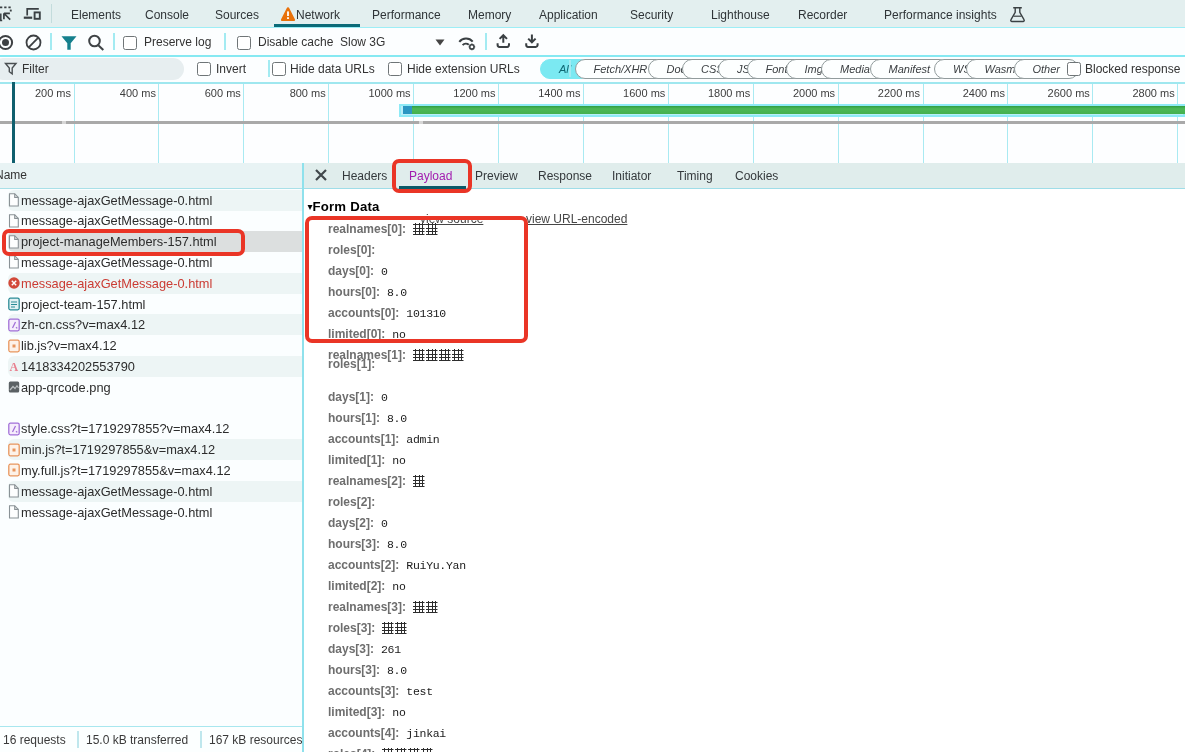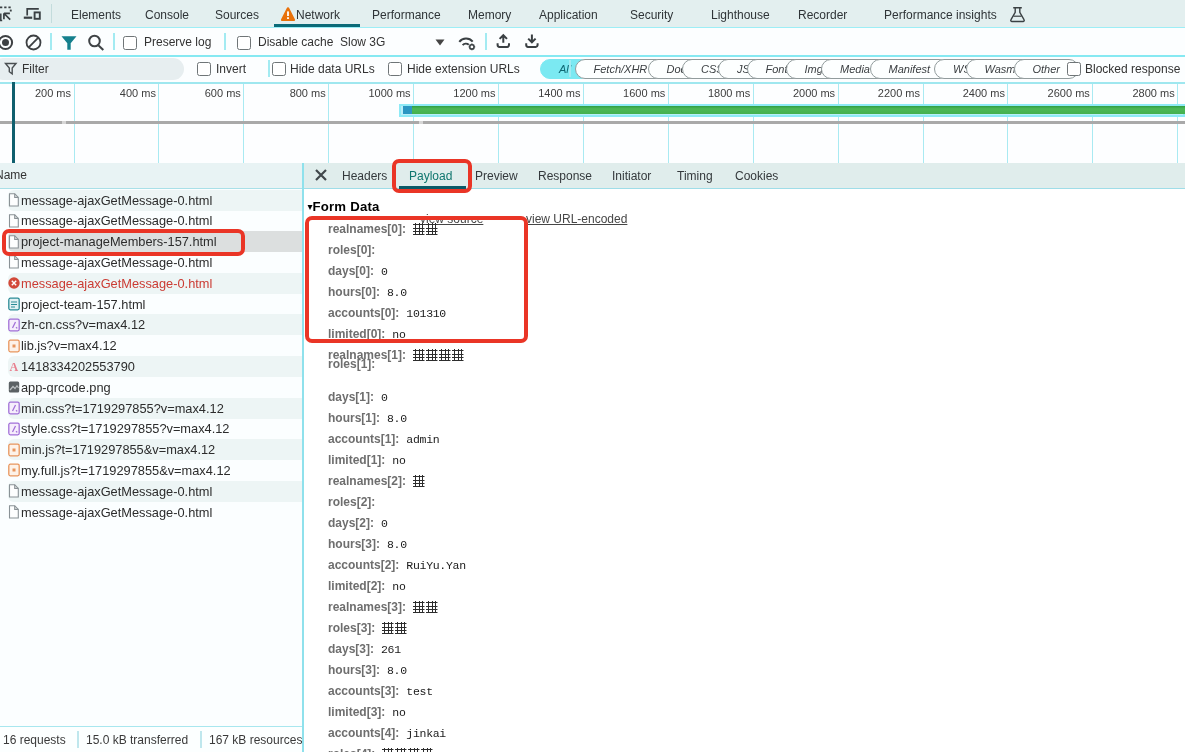--- a/index.html
+++ b/index.html
@@ -46,21 +46,21 @@
 .ficon{position:absolute;left:0px;top:3.5px;width:12px;height:14px;}
 #statusbar{left:0;top:726px;width:302px;height:26px;background:#fcffff;border-top:1.5px solid #a8e7ef;
  font-size:12px;color:#3a3a3a;}
 #statusbar span{position:absolute;top:6px;white-space:nowrap;}
 .ssep{position:absolute;top:4px;width:1.5px;height:17px;background:#bfe7ed;}
 #pandiv{left:301.5px;top:163px;width:2px;height:589px;background:#8fe1ec;}
 
 #rpanel{left:303.5px;top:163px;width:881.5px;height:589px;background:#fff;}
 #rtabs{position:absolute;left:0;top:0;width:881.5px;height:24.5px;background:#e0edec;border-bottom:1.5px solid #9fdde8;}
 .rtab{position:absolute;top:6px;font-size:12px;color:#34393c;white-space:nowrap;}
-#paytab{color:#0f766e;}
+#paytab{color:#a21caf;}
 #payline{position:absolute;left:95.5px;top:23px;width:67px;height:3px;background:#0a5a68;}
 
 #fdhdr{position:absolute;left:4px;top:36px;font-size:12px;color:#000;}
 #fdhdr b{font-size:13.2px;letter-spacing:0.2px;}
 .vlink{position:absolute;top:37px;font-size:12px;color:#464646;text-decoration:underline;margin-top:12px;}
 .fr{position:absolute;left:24.5px;font-size:12px;white-space:nowrap;}
 .fr b{color:#6e6e6e;}
 .fr .v{font-family:"Liberation Mono",monospace;font-size:11.5px;color:#1a1a1a;margin-left:7px;letter-spacing:-0.3px;}
 
 .cj{display:inline-block;width:11.5px;height:12px;margin:0 1.5px 0 0;vertical-align:-2px;
@@ -284,28 +284,20 @@
         <text x="1.5" y="11.5" font-size="12" font-weight="bold" fill="#e8808f" font-family="Liberation Serif,serif">A</text>
       </svg>
       <span class="t">1418334202553790</span>
     </div>
     <div class="frow" style="top:213.7px">
       <svg class="ficon" viewBox="0 0 12 14">
         <rect x="0.8" y="1.5" width="10.4" height="11" rx="1.5" fill="#5b6164"></rect>
         <path d="M2,10 l3,-3.5 2,2 2,-2.8 1.5,2.3" stroke="#b9bdbf" stroke-width="1.2" fill="none"></path>
       </svg>
       <span class="t">app-qrcode.png</span>
-    </div>
-    <div class="frow tint" style="top:234.5px">
-      <svg class="ficon" viewBox="0 0 12 14">
-        <rect x="0.8" y="1.2" width="10.4" height="11.6" rx="1.5" fill="#f6eefc" stroke="#a16fd8" stroke-width="1.3"></rect>
-        <path d="M7.5,4 L4.5,10" stroke="#a16fd8" stroke-width="1.3"></path>
-        <path d="M8,9.2 l1.2,1.2" stroke="#a16fd8" stroke-width="1.3"></path>
-      </svg>
-      <span class="t">min.css?t=1719297855?v=max4.12</span>
     </div>
     <div class="frow" style="top:255.3px">
       <svg class="ficon" viewBox="0 0 12 14">
         <rect x="0.8" y="1.2" width="10.4" height="11.6" rx="1.5" fill="#f6eefc" stroke="#a16fd8" stroke-width="1.3"></rect>
         <path d="M7.5,4 L4.5,10" stroke="#a16fd8" stroke-width="1.3"></path>
         <path d="M8,9.2 l1.2,1.2" stroke="#a16fd8" stroke-width="1.3"></path>
       </svg>
       <span class="t">style.css?t=1719297855?v=max4.12</span>
     </div>
     <div class="frow tint" style="top:276.1px">

